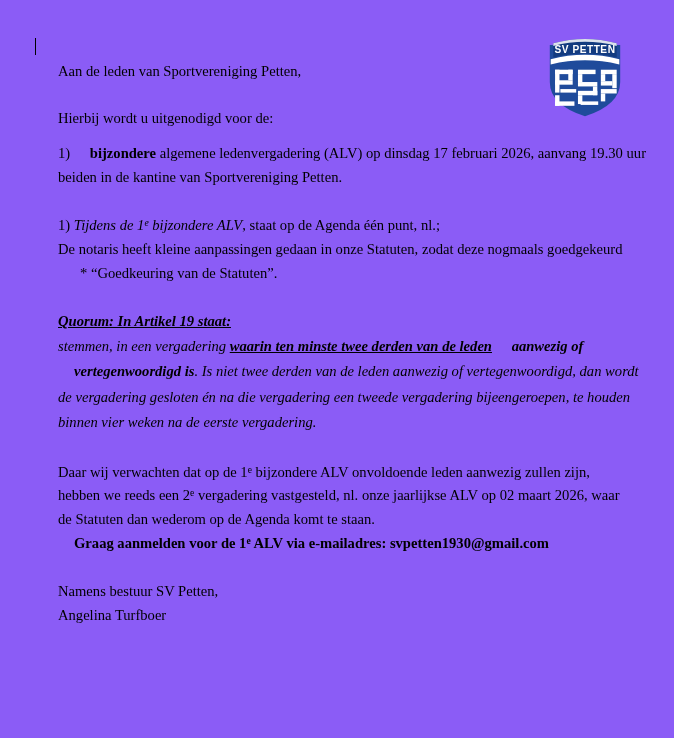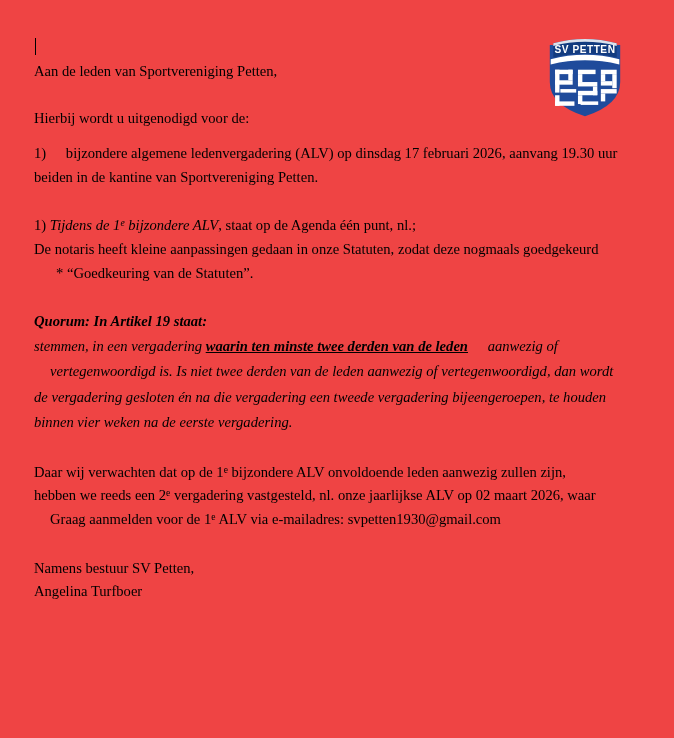--- a/index.html
+++ b/index.html
@@ -5,21 +5,21 @@
 <style>
   html, body {
     margin: 0;
     padding: 0;
     background: #ffffff;
   }
   #page {
     position: relative;
     width: 674px;
     height: 738px;
-    background: #ef4444;
+    background: #8b5cf6;
     overflow: hidden;
     font-family: "Liberation Serif", "DejaVu Serif", serif;
     color: #000000;
   }
 
   
   #logo {
     position: absolute;
     left: 541px;
     top: 31px;
@@ -43,30 +43,31 @@
     position: absolute;
     left: 34px;
     top: 60px;
     width: 580px;
     font-size: 14.6px;
   }
   .line {
     white-space: nowrap;
     line-height: 23.6px;
     height: 23.6px;
+    margin-left: 24px;
   }
   .gap-sm { height: 12px; }
   .gap-md { height: 23px; }
   .gap-lg { height: 25px; }
 
-  b, .b { font-weight: normal; padding-left: 16px; }
+  b, .b { font-weight: bold; padding-left: 16px; }
   i, .i { font-style: italic; }
   .bi { font-weight: bold; font-style: italic; }
   .u  { text-decoration: underline; }
-  .biu { font-weight: bold; font-style: italic; }
+  .biu { font-weight: bold; font-style: italic; text-decoration: underline; }
 
   sup {
     font-size: 0.66em;
     vertical-align: 0.42em;
     line-height: 0;
   }
   .indent-star { padding-left: 22px; }
 
   .quorum-body { font-style: italic; }
   .quorum-body .line { line-height: 25.5px; height: 25.5px; }
@@ -160,20 +161,21 @@
       <div class="line">binnen vier weken na de eerste vergadering.</div>
 
     </div>
 
     <div class="gap-lg"></div>
 
     <div class="line"><span>Daar wij verwachten dat op de 1</span><sup>e</sup><span> bijzondere ALV onvoldoende leden aanwezig zullen zijn,</span></div>
 
     <div class="line"><span>hebben we reeds een 2</span><sup>e</sup><span> vergadering vastgesteld, nl. onze jaarlijkse ALV op 02 maart 2026, waar</span></div>
 
+    <div class="line">de Statuten dan wederom op de Agenda komt te staan.</div>
 
     <div class="line"><b><span>Graag aanmelden voor de 1</span><sup>e</sup><span> ALV via e-mailadres: svpetten1930@gmail.com</span></b></div>
 
     <div class="gap-lg"></div>
 
     <div class="line">Namens bestuur SV Petten,</div>
     <div class="line">Angelina Turfboer</div>
 
   </div>
 

